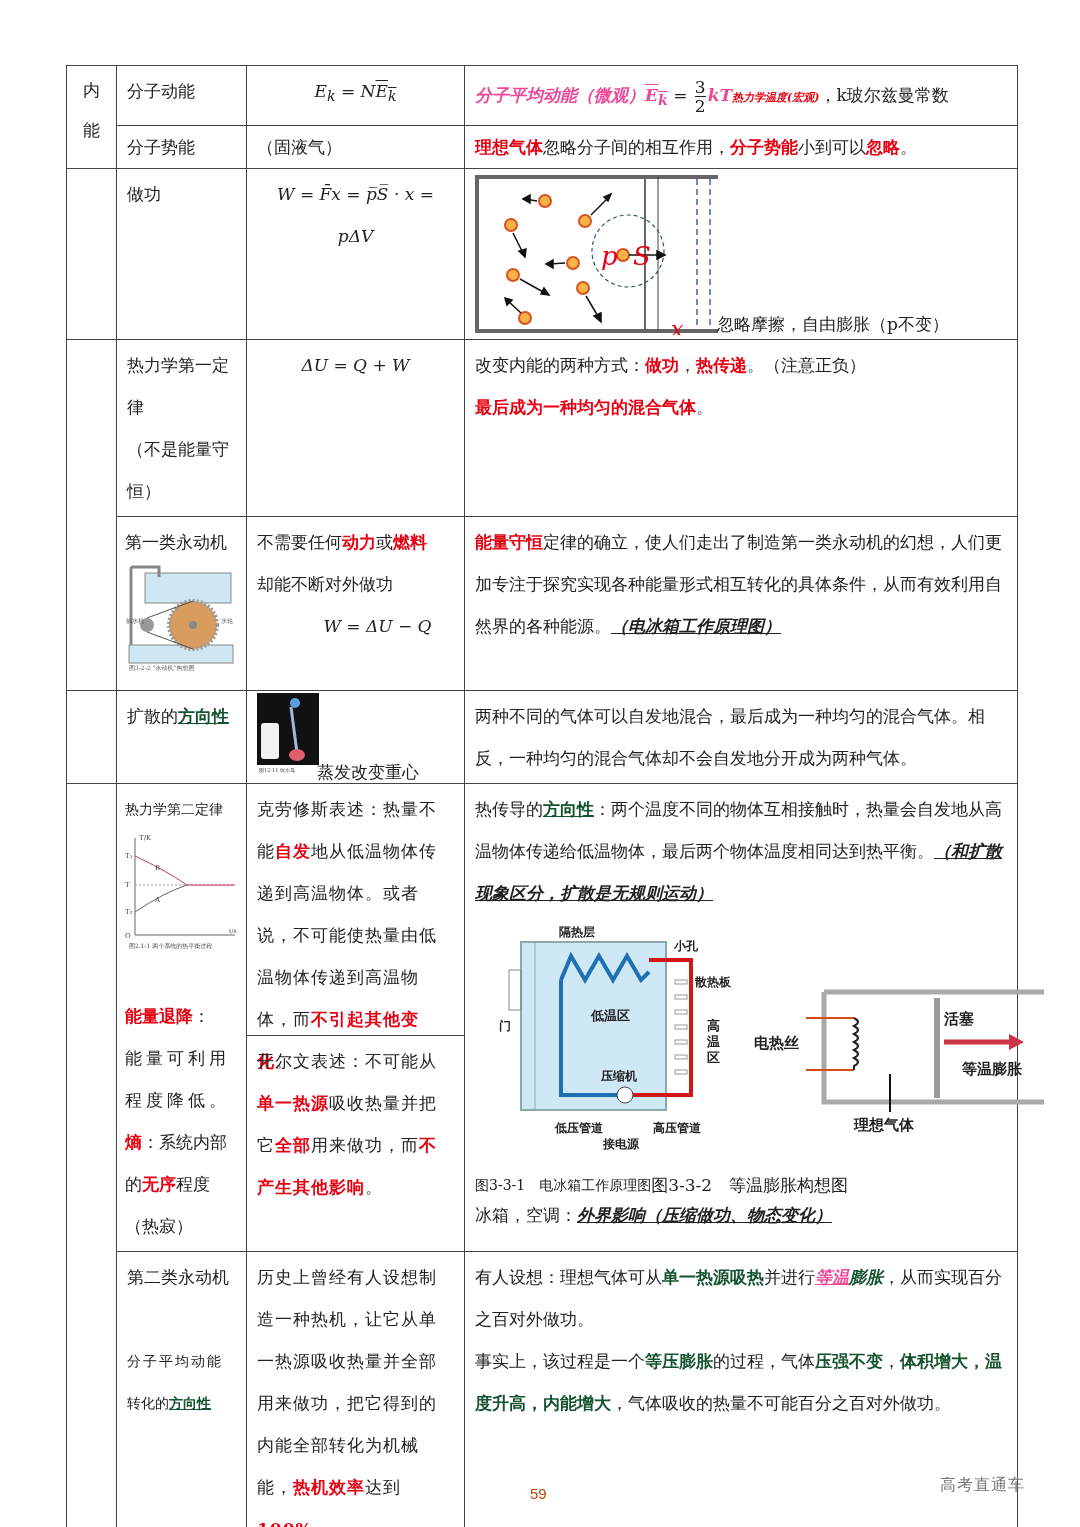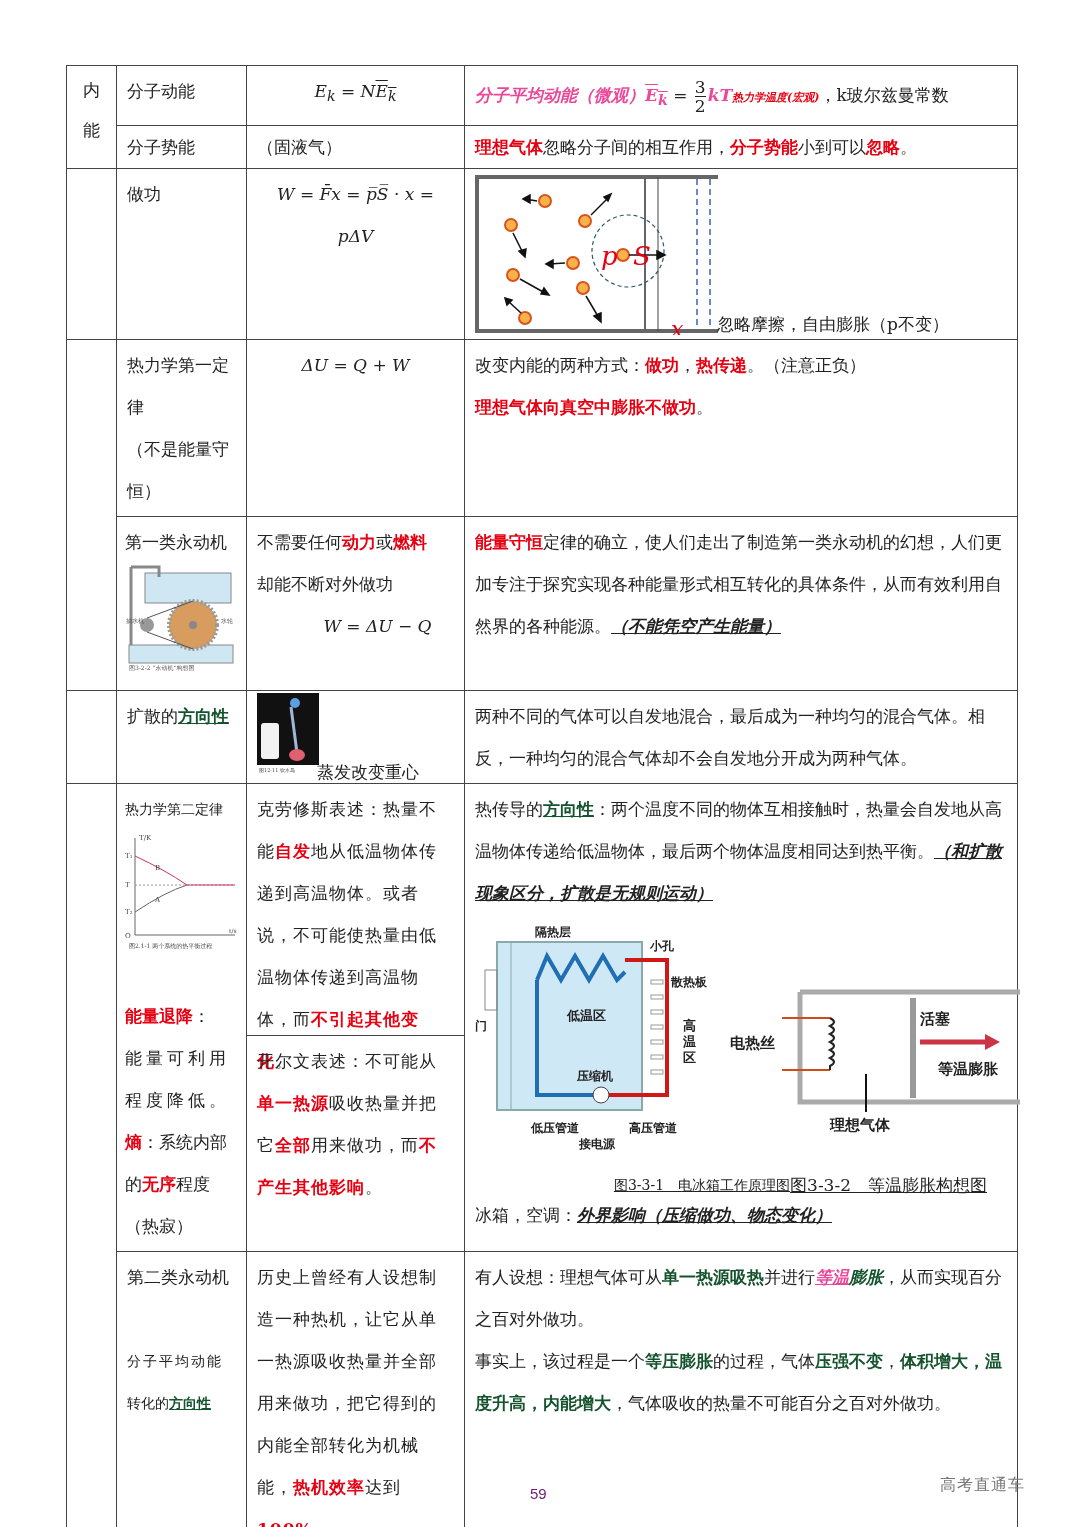--- a/index.html
+++ b/index.html
@@ -23,21 +23,21 @@
   .bu { font-weight: bold; text-decoration: underline; font-style: italic; }
   .math { font-family: "DejaVu Serif", serif; font-style: italic; text-align: center; margin-left: 44px; }
   .small { font-size: 14px; }
   .sub-red { color:#e60012; font-size:11px; font-style:italic; font-weight:bold; }
   .c1 { width: 50px; text-align: center; font-size: 17px; }
   .c2 { width: 130px; }
   .c3 { width: 218px; }
   .frac { display:inline-flex; flex-direction:column; vertical-align:middle; line-height:18px; text-align:center; font-style:normal; color:#222; font-weight:normal; margin:0 2px;}
   .frac span:first-child { border-bottom: 1px solid #222; }
   .overline { text-decoration: overline; }
-  .footer-page { position:absolute; top:1485px; left:530px; font-family:"Liberation Sans",sans-serif; font-size:15px; color:#701a75; }
+  .footer-page { position:absolute; top:1485px; left:530px; font-family:"Liberation Sans",sans-serif; font-size:15px; color:#c2410c; }
   .footer-brand { position:absolute; top:1475px; left:940px; font-family:"DejaVu Sans",sans-serif; font-size:16px; color:#777; letter-spacing:1px; }
   .justify-spaced { letter-spacing: 4px; }
 </style>
 </head>
 <body>
 
 <table class="page-table">
 
   <tbody>
       <tr style="height:58px">
@@ -118,21 +118,21 @@
 
   <tr style="height:85px">
     <td class="c1" rowspan="2"></td>
     <td class="c2 small">
       <div>热力学第一定律</div>
       <div>（不是能量守恒）</div>
     </td>
     <td class="c3 math">ΔU = Q + W</td>
     <td>
       <div><span>改变内能的两种方式：</span><span class="red">做功</span><span>，</span><span class="red">热传递</span><span>。（注意正负）</span></div>
-      <div><span class="red">理想气体向真空中膨胀不做功</span><span>。</span></div>
+      <div><span class="red">最后成为一种均匀的混合气体</span><span>。</span></div>
     </td>
   </tr>
 
   <tr style="height:158px">
     <td class="c2" style="padding:4px 8px;">
       <div>第一类永动机</div>
       <svg width="112" height="108" viewBox="0 0 112 108">
         <rect x="20" y="10" width="86" height="30" fill="#cfe7f2" stroke="#888"></rect>
         <path d="M6 4 H34 V14" stroke="#888" stroke-width="3" fill="none"></path>
         <path d="M6 4 V100" stroke="#888" stroke-width="3" fill="none"></path>
@@ -146,21 +146,21 @@
         <text x="96" y="60" font-size="6" fill="#555">水轮</text>
         <text x="4" y="107" font-size="6" fill="#555">图3-2-2 “永动机”构想图</text>
       </svg>
     </td>
     <td class="c3">
       <div><span>不需要任何</span><span class="red">动力</span><span>或</span><span class="red">燃料</span></div>
       <div>却能不断对外做功</div>
       <div class="math">W = ΔU − Q</div>
     </td>
     <td>
-      <span class="red">能量守恒</span><span>定律的确立，使人们走出了制造第一类永动机的幻想，人们更加专注于探究实现各种能量形式相互转化的具体条件，从而有效利用自然界的各种能源。</span><span class="bu">（不能凭空产生能量）</span>
+      <span class="red">能量守恒</span><span>定律的确立，使人们走出了制造第一类永动机的幻想，人们更加专注于探究实现各种能量形式相互转化的具体条件，从而有效利用自然界的各种能源。</span><span class="bu">（电冰箱工作原理图）</span>
     </td>
   </tr>
 
   <tr style="height:85px">
     <td class="c1"></td>
     <td class="c2 small">
       <span>扩散的</span><span class="b u">方向性</span>
     </td>
     <td class="c3" style="padding:2px 10px; position:relative;">
       <svg width="62" height="80" viewBox="0 0 62 80" style="position:absolute; left:10px; top:2px;">
@@ -206,21 +206,21 @@
         <span>克劳修斯表述：热量不能</span><span class="red">自发</span><span>地从低温物体传递到高温物体。或者说，不可能使热量由低温物体传递到高温物体，而</span><span class="red">不引起其他变化</span><span>。</span>
       </div>
       <div style="padding:4px 10px; letter-spacing:1px;">
         <span>开尔文表述：不可能从</span><span class="red">单一热源</span><span>吸收热量并把它</span><span class="red">全部</span><span>用来做功，而</span><span class="red">不产生其他影响</span><span>。</span>
       </div>
     </td>
     <td style="padding:4px 10px;">
       <div>
         <span>热传导的</span><span class="b u">方向性</span><span>：两个温度不同的物体互相接触时，热量会自发地从高温物体传递给低温物体，最后两个物体温度相同达到热平衡。</span><span class="bu">（和扩散现象区分，扩散是无规则运动）</span>
       </div>
-      <div style="position:relative; height:256px;">
+      <div style="position:relative; height:256px;margin-left:24px;">
         <svg width="250" height="230" viewBox="0 0 250 230" style="position:absolute; left:0; top:6px;">
           <rect x="22" y="22" width="145" height="168" fill="#cfe8f5" stroke="#8aa" stroke-width="2"></rect>
           <line x1="36" y1="22" x2="36" y2="190" stroke="#8aa"></line>
           <rect x="10" y="50" width="12" height="40" fill="none" stroke="#888"></rect>
           <path d="M62 60 L72 36 L86 60 L100 36 L114 60 L128 36 L142 60 L150 52" stroke="#1f6fb5" stroke-width="4" fill="none"></path>
           <path d="M62 60 V175 H120" stroke="#1f6fb5" stroke-width="4" fill="none"></path>
           <path d="M132 175 H192 V40 H150" stroke="#d01818" stroke-width="4" fill="none"></path>
           <circle cx="126" cy="175" r="8" fill="#fff" stroke="#444"></circle>
           <g stroke="#999" fill="none">
                 <rect x="176" y="60" width="12" height="4"></rect>
@@ -252,21 +252,21 @@
           <path d="M100 34 q8 4 0 8 q8 4 0 8 q8 4 0 8 q8 4 0 8 q8 4 0 8 q8 4 0 8 V86" stroke="#222" stroke-width="2" fill="none"></path>
           <line x1="190" y1="58" x2="260" y2="58" stroke="#c34" stroke-width="5"></line>
           <polygon points="270,58 255,50 255,66" fill="#c34"></polygon>
           <text x="0" y="64" font-size="15" font-weight="bold" fill="#222">电热丝</text>
           <text x="190" y="40" font-size="15" font-weight="bold" fill="#222">活塞</text>
           <text x="208" y="90" font-size="15" font-weight="bold" fill="#222">等温膨胀</text>
           <text x="100" y="146" font-size="15" font-weight="bold" fill="#222">理想气体</text>
           <line x1="136" y1="128" x2="136" y2="90" stroke="#111" stroke-width="2"></line>
         </svg>
       </div>
-      <div style="display:flex; justify-content:flex-end; line-height:30px; font-size:14px;text-decoration:underline;">
+      <div style="display:flex; justify-content:flex-start; line-height:30px; font-size:14px;">
         <span>图3-3-1　电冰箱工作原理图</span>
         <span style="font-size:17px; padding-right:20px;">图3-3-2　等温膨胀构想图</span>
       </div>
       <div style="line-height:30px;">
         <span>冰箱，空调：</span><span class="bu">外界影响（压缩做功、物态变化）</span>
       </div>
     </td>
   </tr>
 
   <tr style="height:254px">

